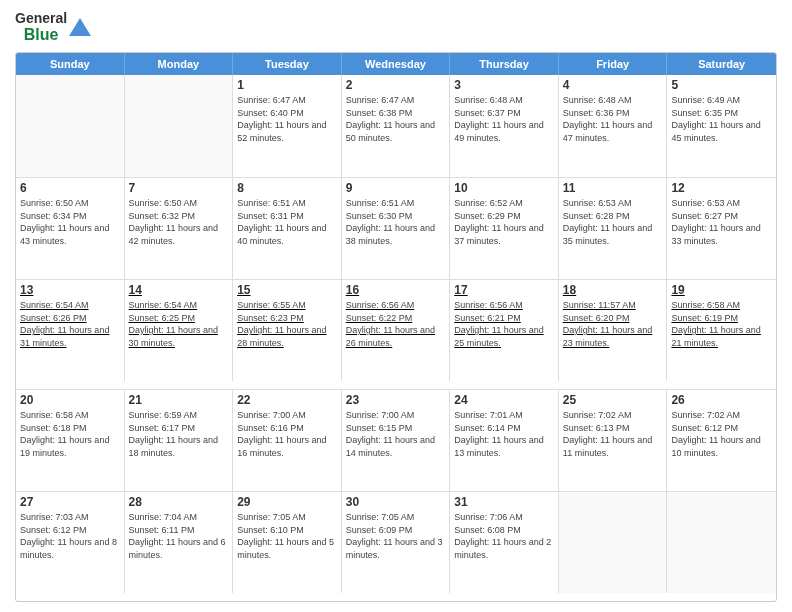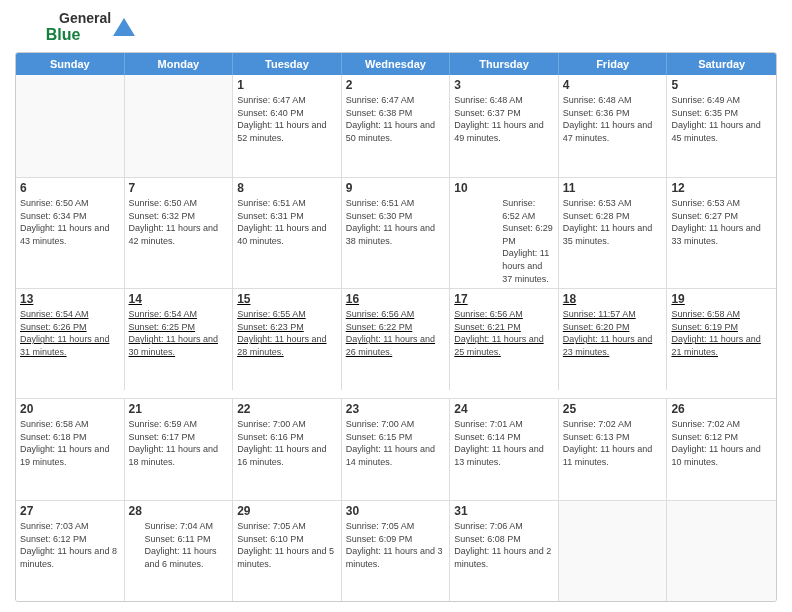--- a/index.html
+++ b/index.html
@@ -25,21 +25,20 @@
     }
     .logo {
       display: flex;
       align-items: center;
       gap: 2px;
     }
     .logo-text-general {
       font-size: 14px;
       font-weight: bold;
       color: #333;
-      margin-left: 44px;
     }
     .logo-text-blue {
       font-size: 16px;
       font-weight: bold;
       color: #15803d;
     }
     .title-section {
       text-align: right;
     }
     .month-title {
@@ -200,21 +199,21 @@
 Daylight: 11 hours and 40 minutes.</div>
           </div>
           <div class="cal-cell">
             <div class="day-number">9</div>
             <div class="day-info" style="white-space: pre-line;">Sunrise: 6:51 AM
 Sunset: 6:30 PM
 Daylight: 11 hours and 38 minutes.</div>
           </div>
           <div class="cal-cell">
             <div class="day-number">10</div>
-            <div class="day-info" style="white-space: pre-line; margin-left: 48px;">Sunrise: 6:52 AM
+            <div class="day-info" style="white-space: pre-line;">Sunrise: 6:52 AM
 Sunset: 6:29 PM
 Daylight: 11 hours and 37 minutes.</div>
           </div>
           <div class="cal-cell">
             <div class="day-number">11</div>
             <div class="day-info" style="white-space: pre-line;">Sunrise: 6:53 AM
 Sunset: 6:28 PM
 Daylight: 11 hours and 35 minutes.</div>
           </div>
           <div class="cal-cell">
@@ -314,21 +313,21 @@
         </div>
         <div class="cal-row cal-row-last" style="min-height: 102px;">
           <div class="cal-cell">
             <div class="day-number">27</div>
             <div class="day-info" style="white-space: pre-line;">Sunrise: 7:03 AM
 Sunset: 6:12 PM
 Daylight: 11 hours and 8 minutes.</div>
           </div>
           <div class="cal-cell">
             <div class="day-number">28</div>
-            <div class="day-info" style="white-space: pre-line; margin-left: 16px;">Sunrise: 7:04 AM
+            <div class="day-info" style="white-space: pre-line;">Sunrise: 7:04 AM
 Sunset: 6:11 PM
 Daylight: 11 hours and 6 minutes.</div>
           </div>
           <div class="cal-cell">
             <div class="day-number">29</div>
             <div class="day-info" style="white-space: pre-line;">Sunrise: 7:05 AM
 Sunset: 6:10 PM
 Daylight: 11 hours and 5 minutes.</div>
           </div>
           <div class="cal-cell">

